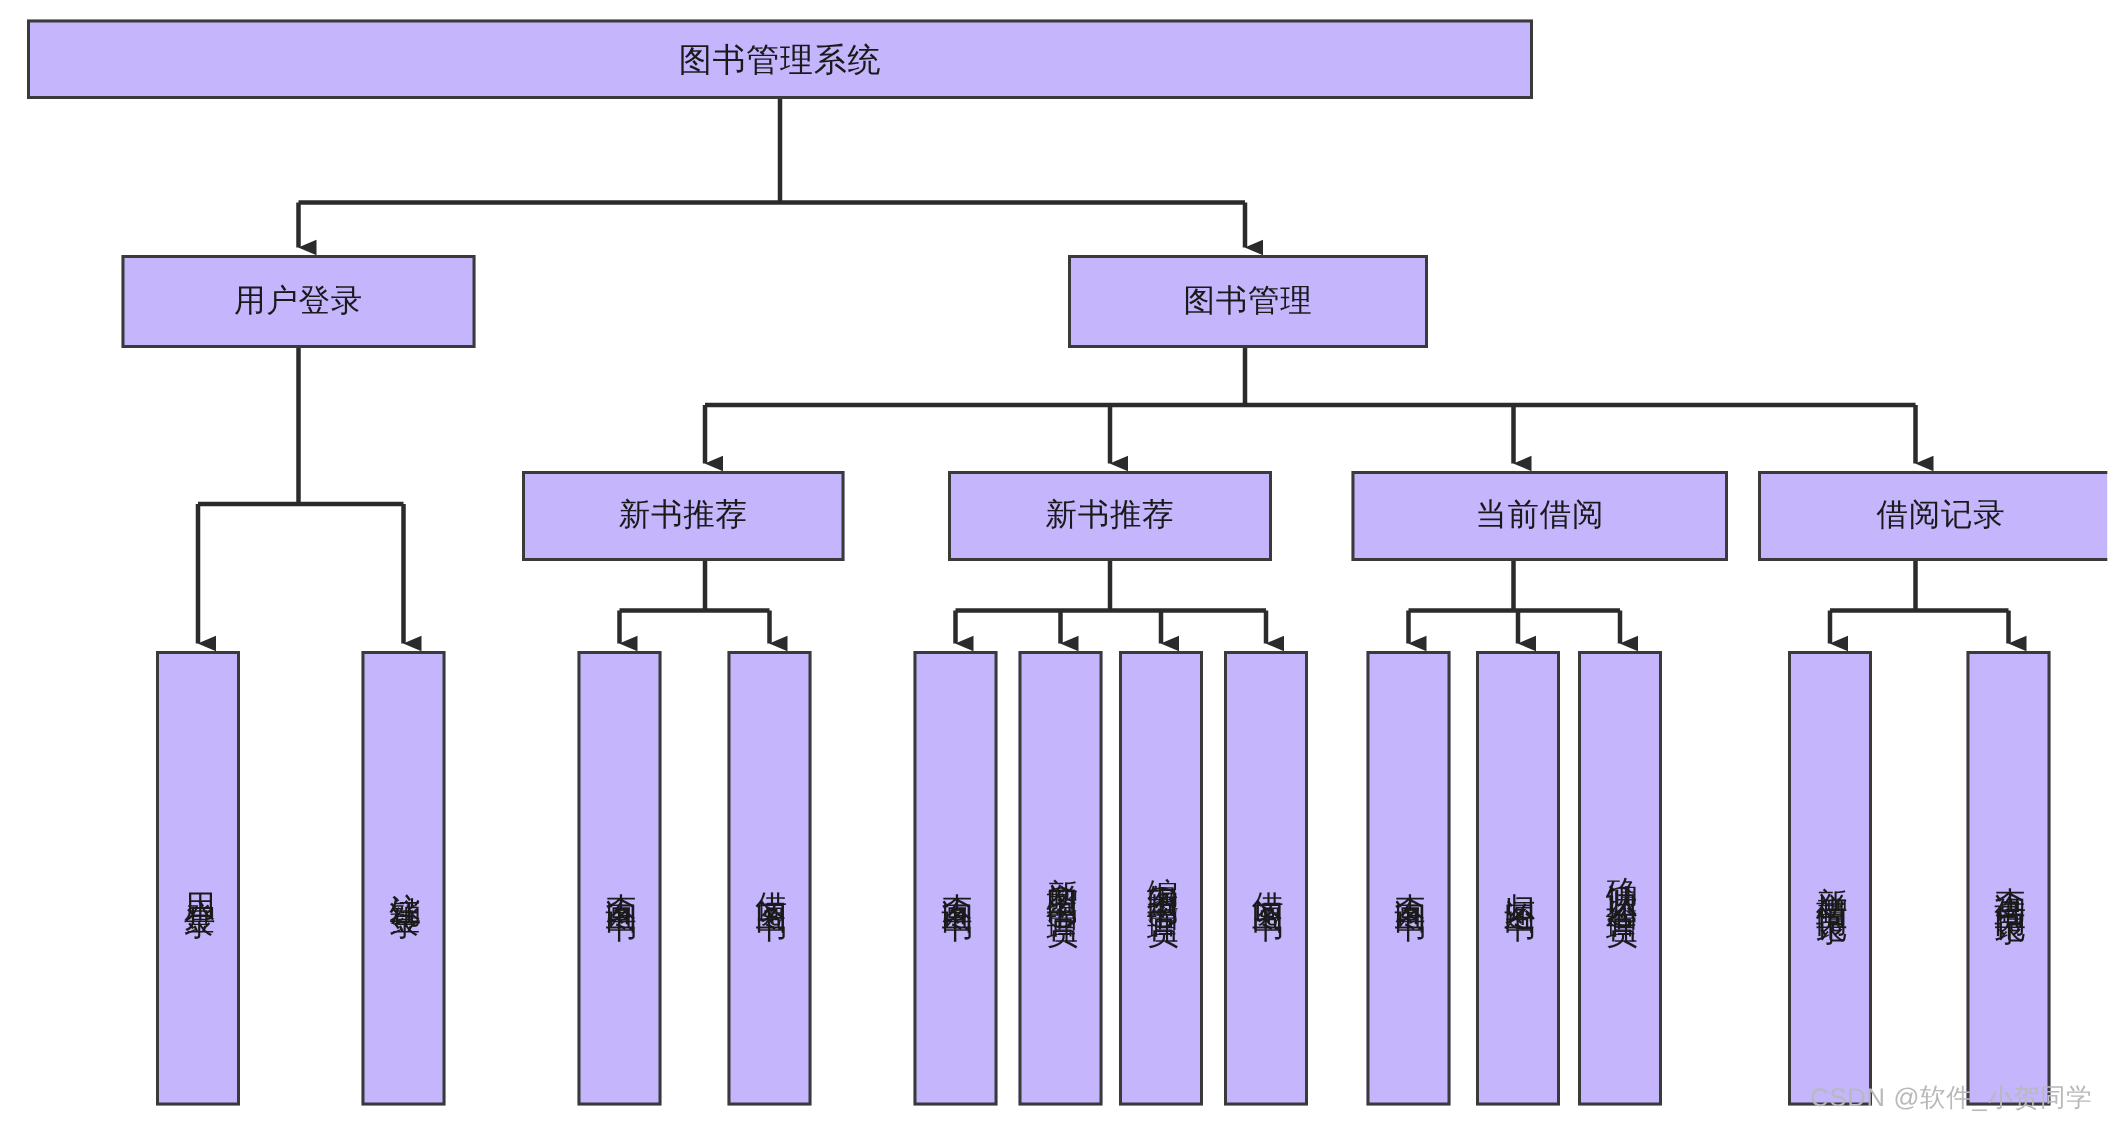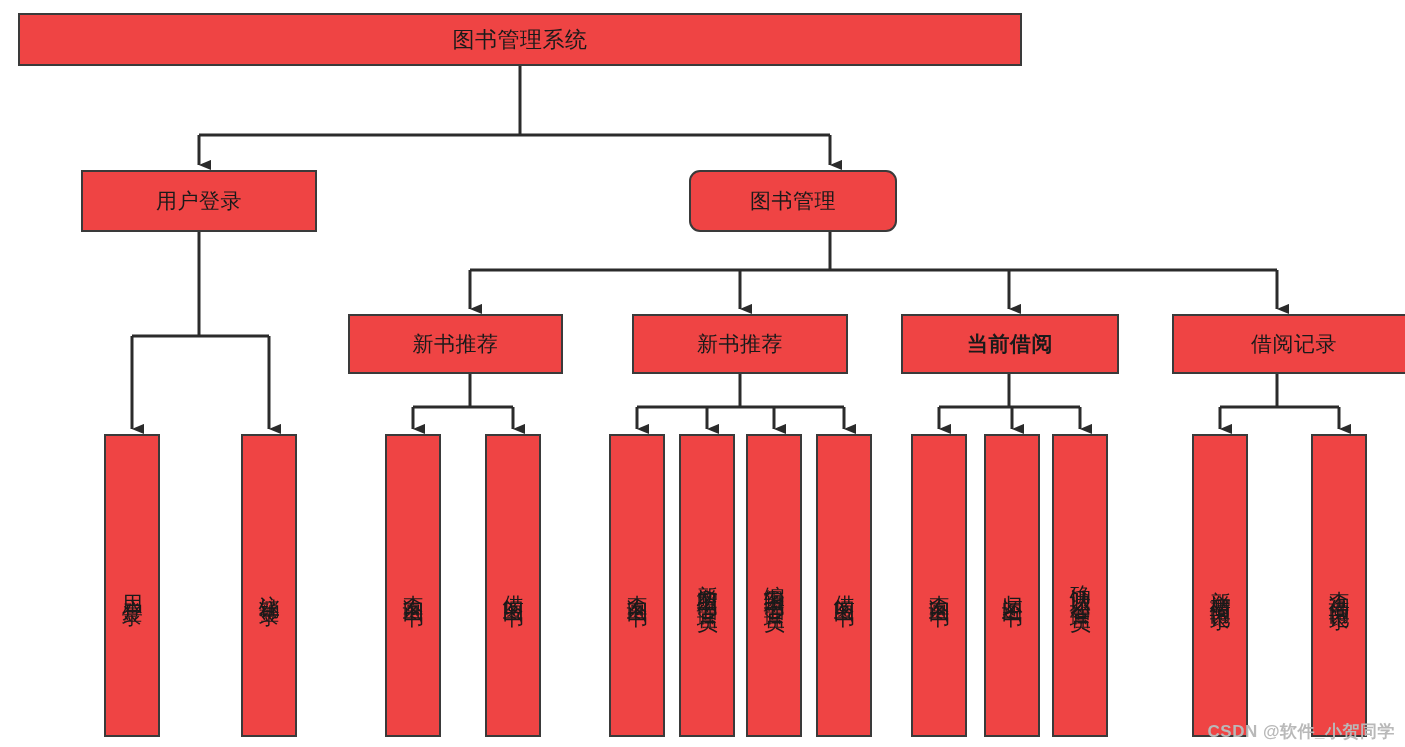--- a/index.html
+++ b/index.html
@@ -23,21 +23,21 @@
     left: 0;
     top: 0;
     width: 1405px;
     height: 747px;
     pointer-events: none;
   }
   .node {
     position: absolute;
     box-sizing: border-box;
     border: 2.5px solid #3a3a3a;
-    background: #ef4444;
+    background: #c4b5fd;
     display: flex;
     align-items: center;
     justify-content: center;
     text-align: center;
     color: #1a1a1a;
     letter-spacing: 0.5px;
   }
   .node.horiz {
     font-size: 21px;
     line-height: 1.15;
@@ -55,21 +55,20 @@
     font-size: 22px;
   }
   .watermark {
     position: absolute;
     right: 10px;
     bottom: 4px;
     font-size: 17px;
     color: #b9b9b9;
     white-space: nowrap;
     letter-spacing: 0.5px;
-    font-weight: bold;
   }
 </style>
 </head>
 <body>
 
 <div id="canvas">
 
   <svg id="edges" viewBox="0 0 1405 747">
     <defs>
       <marker id="arw" markerWidth="11" markerHeight="13" refX="5.5" refY="12.4" orient="auto" markerUnits="userSpaceOnUse">
@@ -118,25 +117,25 @@
       <path d="M1277,374 L1277,407"></path>
       <path d="M1220,407 L1339,407"></path>
       <path d="M1220,407 L1220,429" marker-end="url(#arw)"></path>
       <path d="M1339,407 L1339,429" marker-end="url(#arw)"></path>
     </g>
   </svg>
 
   <div class="node horiz root" style="left: 18px; top: 13px; width: 1004px; height: 53px;">图书管理系统</div>
 
   <div class="node horiz" style="left: 81px; top: 170px; width: 236px; height: 62px;">用户登录</div>
-  <div class="node horiz" style="left: 689px; top: 170px; width: 208px; height: 62px; border-radius: 11px;">图书管理</div>
+  <div class="node horiz" style="left: 712px; top: 170px; width: 240px; height: 62px;">图书管理</div>
 
   <div class="node horiz" style="left: 348px; top: 314px; width: 215px; height: 60px;">新书推荐</div>
   <div class="node horiz" style="left: 632px; top: 314px; width: 216px; height: 60px;">新书推荐</div>
-  <div class="node horiz" style="left: 901px; top: 314px; width: 218px; height: 60px; font-weight: bold;">当前借阅</div>
+  <div class="node horiz" style="left: 901px; top: 314px; width: 251px; height: 60px;">当前借阅</div>
   <div class="node horiz" style="left: 1172px; top: 314px; width: 244px; height: 60px;">借阅记录</div>
 
   <div class="node vert" style="left: 104px; top: 434px; width: 56px; height: 303px;">用户登录</div>
   <div class="node vert" style="left: 241px; top: 434px; width: 56px; height: 303px;">注销登录</div>
   <div class="node vert" style="left: 385px; top: 434px; width: 56px; height: 303px;">查询图书</div>
   <div class="node vert" style="left: 485px; top: 434px; width: 56px; height: 303px;">借阅图书</div>
   <div class="node vert" style="left: 609px; top: 434px; width: 56px; height: 303px;">查询图书</div>
   <div class="node vert" style="left: 679px; top: 434px; width: 56px; height: 303px;">新增图书（管理员）</div>
   <div class="node vert" style="left: 746px; top: 434px; width: 56px; height: 303px;">编辑图书（管理员）</div>
   <div class="node vert" style="left: 816px; top: 434px; width: 56px; height: 303px;">借阅图书</div>

